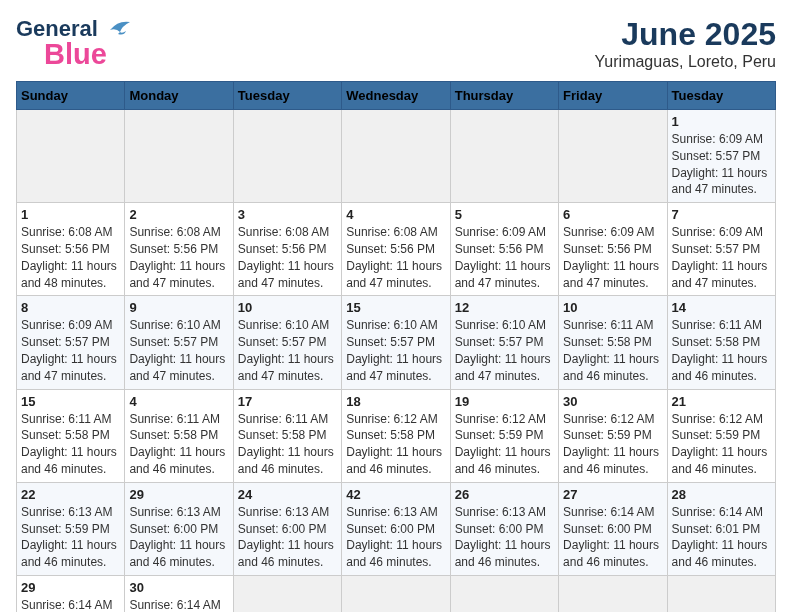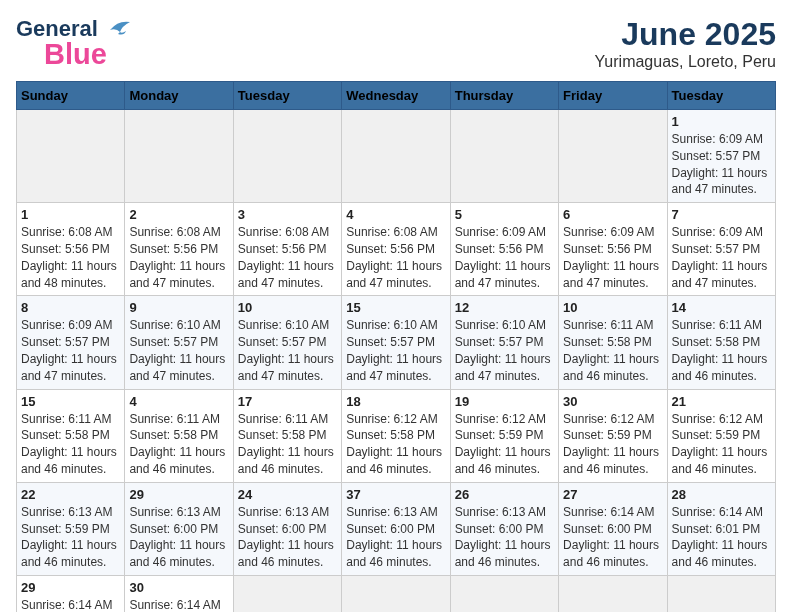--- a/index.html
+++ b/index.html
@@ -317,21 +317,21 @@
       </td>
         <td>
         <span class="day-num">24</span>
         <div class="day-info">
           Sunrise: 6:13 AM<br>
           Sunset: 6:00 PM<br>
           Daylight: 11 hours and 46 minutes.
         </div>
       </td>
         <td>
-        <span class="day-num">37</span>
+        <span class="day-num">42</span>
         <div class="day-info">
           Sunrise: 6:13 AM<br>
           Sunset: 6:00 PM<br>
           Daylight: 11 hours and 46 minutes.
         </div>
       </td>
         <td>
         <span class="day-num">26</span>
         <div class="day-info">
           Sunrise: 6:13 AM<br>

